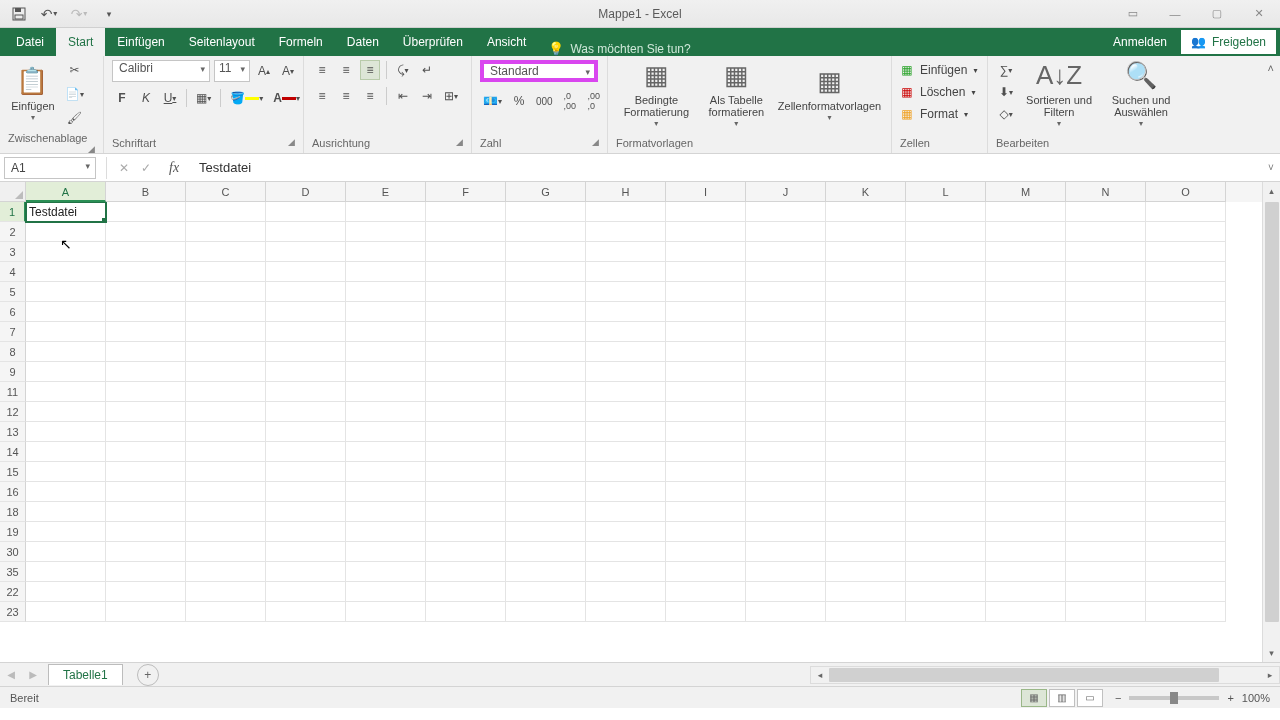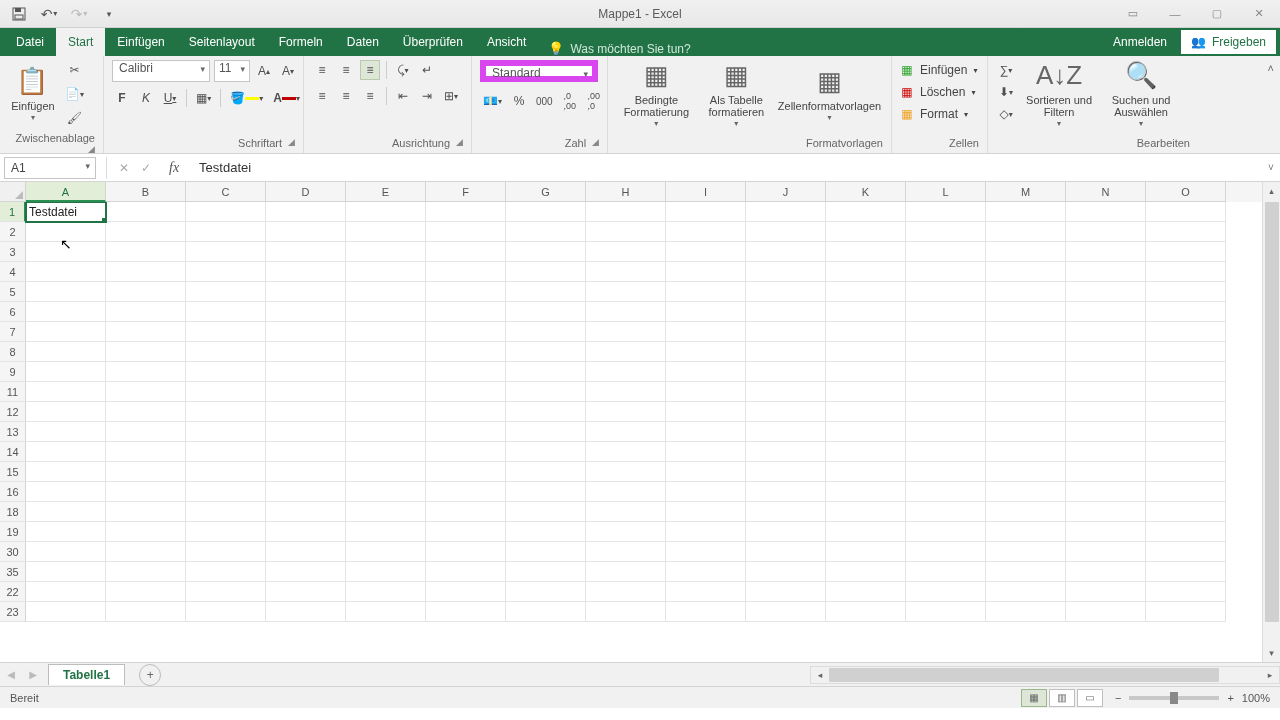--- a/index.html
+++ b/index.html
@@ -22,34 +22,34 @@
   .tellme { margin-left:10px; color:#cfe8d9; font-size:12px; display:flex; align-items:center; gap:6px;}
   .tellme .bulb { font-size:13px; color:#cfe8d9;}
   .tabright { margin-left:auto; display:flex; align-items:center; height:28px;}
   .anmelden { color:#fff; padding:0 14px; font-size:12px;}
   .share { background:#fff; color:#217346; padding:5px 10px; display:flex; align-items:center; gap:6px; margin-right:4px; font-size:12px;}
   
   
   .ribbon { height:98px; background:#f1f1f1; border-bottom:1px solid #d4d4d4; display:flex; position:relative;}
   .group { border-right:1px solid #dcdcdc; padding:4px 8px 2px 8px; display:flex; flex-direction:column; justify-content:space-between; height:100%;}
   .group-body { display:flex; align-items:flex-start; gap:4px; flex:1;}
-  .group-label { text-align:right; font-size:11px; color:#666; padding:2px 0;}
+  .group-label { text-align:left; font-size:11px; color:#666; padding:2px 0;}
   .group-label .dlg { float:right; font-size:9px; color:#888; margin-left:6px;}
   .rbtn { display:flex; align-items:center; justify-content:center; border:1px solid transparent; padding:2px; min-width:20px; min-height:20px; color:#505050;}
   .rbtn.selected { background:#dde6d7; border:1px solid #b8cbaa;}
   .bigbtn { display:flex; flex-direction:column; align-items:center; justify-content:center; width:64px; height:70px; text-align:center; font-size:11px; color:#444; line-height:1.1;}
   .bigbtn .icon { font-size:26px; margin-bottom:4px; color:#666;}
   .bigbtn .dd { font-size:8px; color:#666; margin-top:2px;}
   .fontname { width:98px; height:22px; border:1px solid #c5c5c5; background:#fff; padding:0 18px 0 6px; font-size:12px; color:#555; position:relative;}
   .fontsize { width:36px; height:22px; border:1px solid #c5c5c5; background:#fff; padding:0 14px 0 4px; font-size:12px; color:#555; position:relative;}
   .combo::after{content:"▾"; position:absolute; right:4px; top:3px; font-size:9px; color:#666;}
   .colorbar { display:inline-block; width:14px; height:3px; }
   .stack { display:flex; flex-direction:column; gap:4px;}
   .row { display:flex; gap:4px; align-items:center;}
-  .numfmt { width:118px; height:22px; border:6px solid #d946ef; background:#fff; padding:0 18px 0 6px; font-size:12px; color:#555; position:relative;}
+  .numfmt { width:118px; height:22px; border:4px solid #d946ef; background:#fff; padding:0 18px 0 6px; font-size:12px; color:#555; position:relative;}
   .cellbtn { display:flex; align-items:center; gap:6px; font-size:12px; color:#444; height:20px;}
   .cellbtn .ico { width:14px; text-align:center;}
   .collapse { position:absolute; right:6px; top:6px; font-size:11px; color:#666;}
   
   
   .fbar { height:28px; border-bottom:1px solid #d4d4d4; display:flex; align-items:center; background:#fff;}
   .namebox { width:92px; height:22px; margin:0 4px; border:1px solid #c5c5c5; display:flex; align-items:center; padding:0 18px 0 6px; font-size:12px; color:#444; position:relative; background:#fff;}
   .namebox::after{content:"▾"; position:absolute; right:5px; top:3px; font-size:9px; color:#666;}
   .fx-sep { width:1px; height:22px; background:#dcdcdc; margin:0 6px;}
   .fx-btn { width:22px; height:22px; display:flex; align-items:center; justify-content:center; color:#aaa; font-size:12px;}
@@ -71,21 +71,21 @@
   .cell { width:80px; border-right:1px solid #e4e4e4; border-bottom:1px solid #e4e4e4; font-size:12px; color:#222; line-height:20px; padding:0 3px; overflow:visible; white-space:nowrap;}
   .cell.sel { outline:2px solid #217346; outline-offset:-1px; position:relative;}
   .cell.sel::after{content:""; position:absolute; right:-2px; bottom:-2px; width:5px; height:5px; background:#217346;}
   .vscroll { position:absolute; right:0; top:0; width:18px; height:100%; background:#f1f1f1; border-left:1px solid #dcdcdc; display:flex; flex-direction:column; align-items:center;}
   .vscroll .arrow{height:18px;display:flex;align-items:center;justify-content:center;font-size:9px;color:#666;width:100%;}
   .vthumb{width:14px;height:420px;background:#d0d0d0;margin-top:2px;border-radius:1px;}
   
   
   .sheetbar { height:24px; border-top:1px solid #d4d4d4; display:flex; align-items:center; background:#f1f1f1;}
   .navarr { width:22px; text-align:center; color:#bbb; font-size:10px;}
-  .sheettab { background:#fff; border:1px solid #bcbcbc; border-bottom:none; padding:3px 14px; font-size:12px; color:#217346; font-weight:bold; margin-left:4px;}
+  .sheettab { background:#fff; border:1px solid #bcbcbc; border-bottom:none; padding:3px 14px; font-size:12px; color:#217346; font-weight:normal; margin-left:4px;}
   .addsheet { width:22px; height:22px; border:1px solid #bcbcbc; border-radius:50%; margin-left:14px; display:flex; align-items:center; justify-content:center; color:#666; font-size:12px;}
   .hscroll { margin-left:auto; display:flex; align-items:center; height:18px; background:#f1f1f1; width:470px; border:1px solid #dcdcdc;}
   .hscroll .arrow{width:18px;text-align:center;font-size:9px;color:#666;}
   .htrack{flex:1;background:#f1f1f1;position:relative;height:100%;}
   .hthumb{position:absolute;left:0;top:1px;height:14px;width:390px;background:#d0d0d0;border-radius:1px;}
   
   
   .statusbar { height:22px; background:#f1f1f1; border-top:1px solid #d4d4d4; display:flex; align-items:center; padding:0 10px; font-size:11px; color:#555;}
   .statusbar .views{margin-left:auto;display:flex;gap:2px;}
   .viewbtn{width:26px;height:18px;border:1px solid #c0c0c0;display:flex;align-items:center;justify-content:center;font-size:10px;color:#666;background:#fff;}

